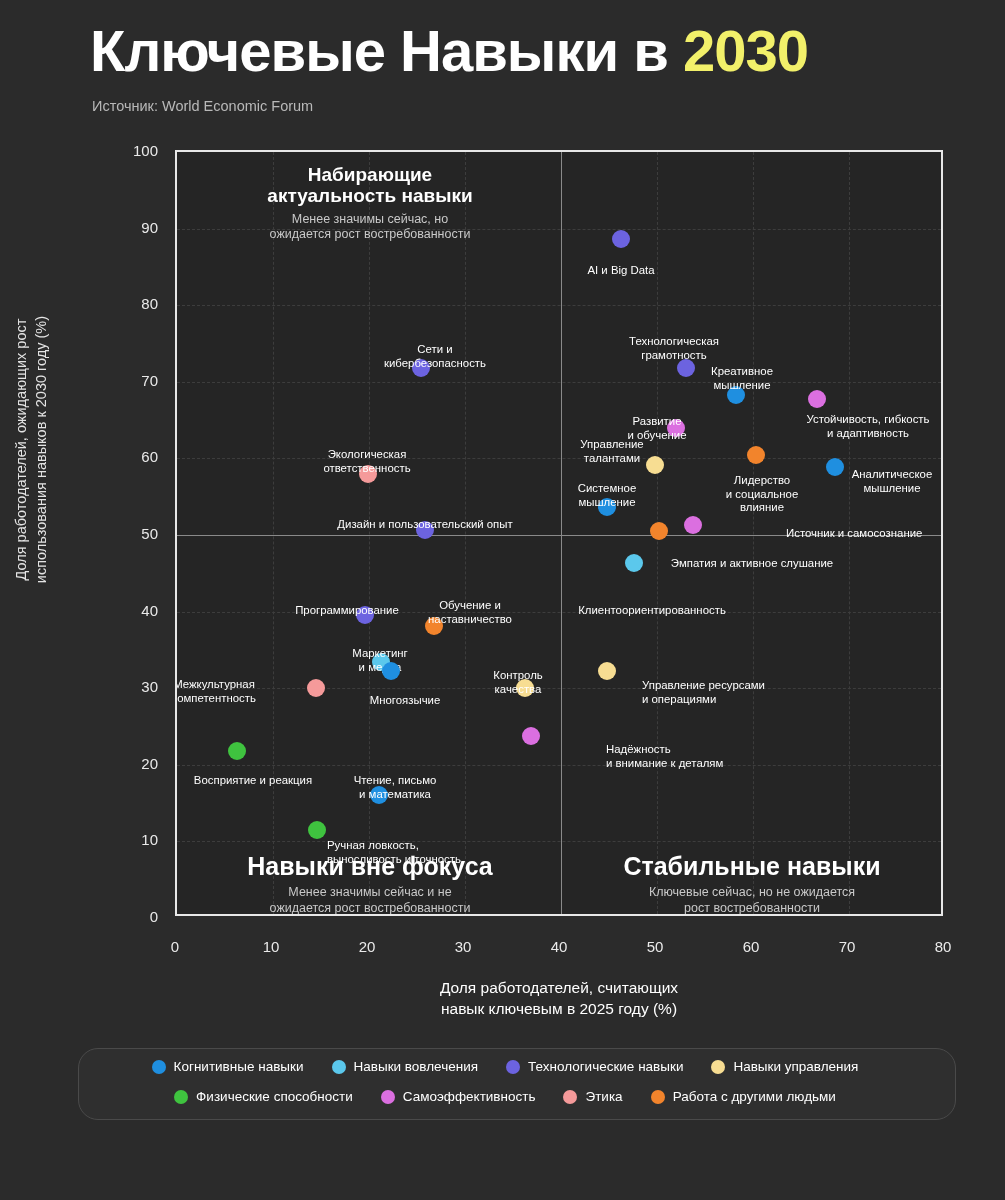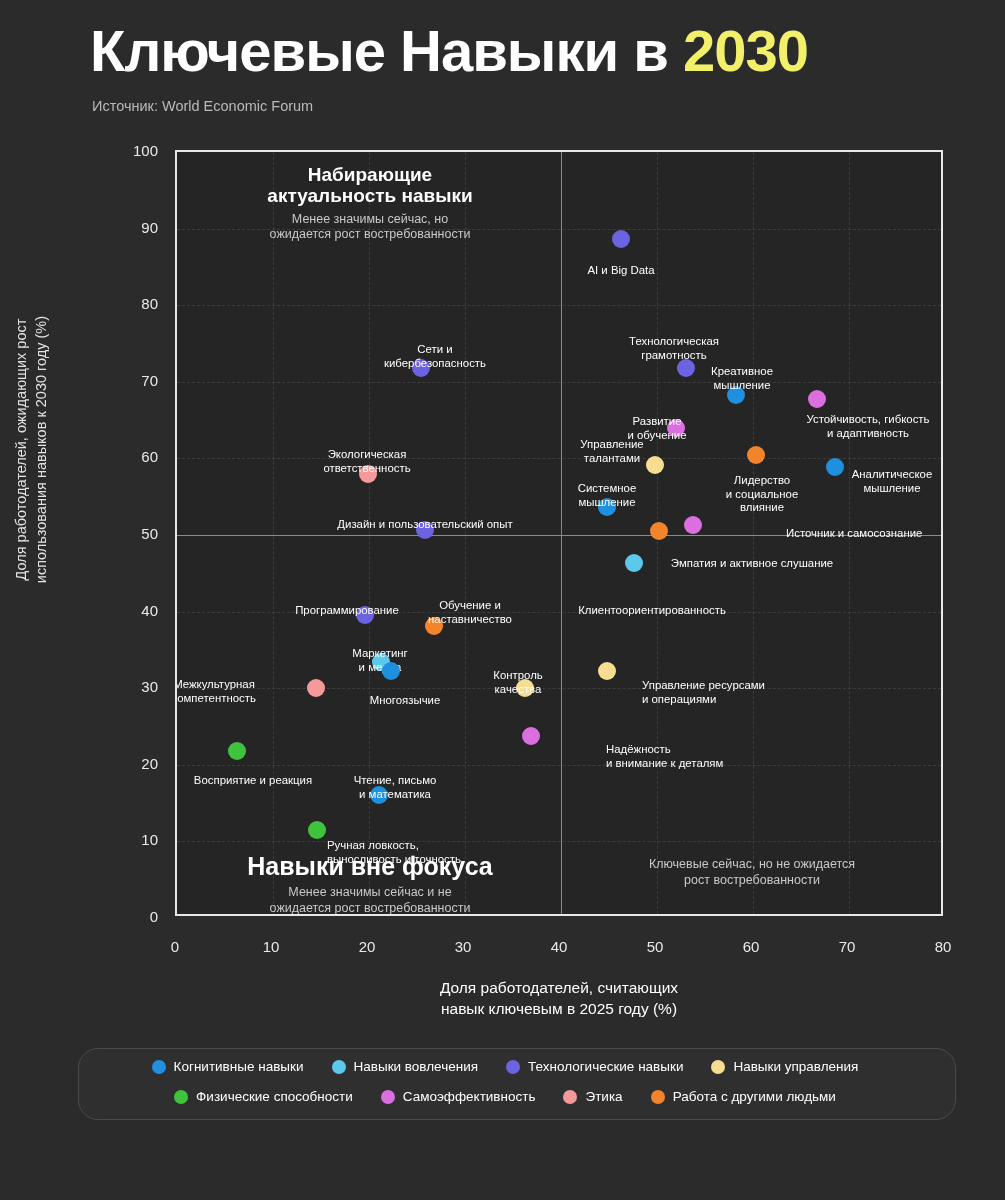--- a/index.html
+++ b/index.html
@@ -133,20 +133,21 @@
 актуальность навыки</div>
     <div class="qs" style="white-space: pre-line;">Менее значимы сейчас, но
 ожидается рост востребованности</div>
   </div>
   <div id="quad-bl" class="quad">
     <div class="qt" style="white-space: pre-line;">Навыки вне фокуса</div>
     <div class="qs" style="white-space: pre-line;">Менее значимы сейчас и не
 ожидается рост востребованности</div>
   </div>
   <div id="quad-br" class="quad">
+    <div class="qt" style="white-space: pre-line;">Стабильные навыки</div>
     <div class="qs" style="white-space: pre-line;">Ключевые сейчас, но не ожидается
 рост востребованности</div>
   </div>
   <div id="points-layer">
       <div class="pt" title="AI и Big Data" style="width: 18px; height: 18px; background: rgb(108, 99, 224); left: 444.48px; top: 87.324px;"></div>
       <div class="lbl c" style="top: 112px; left: 444px; transform: translateX(-50%);">AI и Big Data</div>
       <div class="pt" title="Технологическая грамотность" style="width: 18px; height: 18px; background: rgb(108, 99, 224); left: 508.8px; top: 216.012px;"></div>
       <div class="lbl c" style="top: 183px; left: 497px; transform: translateX(-50%);">Технологическая
 грамотность</div>
       <div class="pt" title="Креативное мышление" style="width: 18px; height: 18px; background: rgb(31, 143, 224); left: 558.72px; top: 242.822px;"></div>

